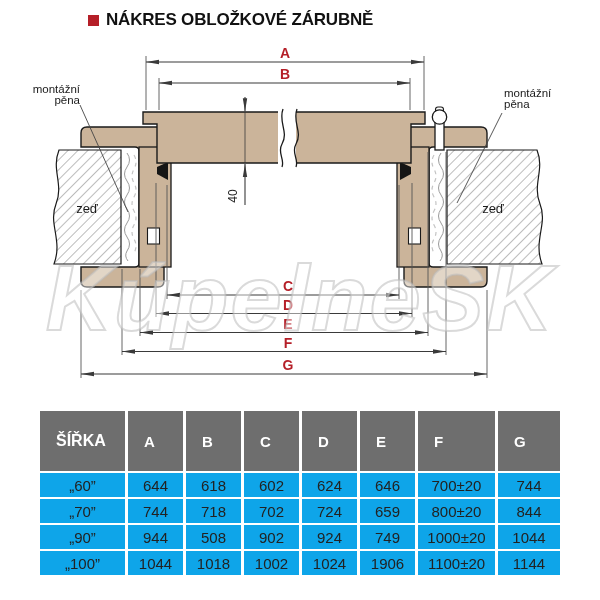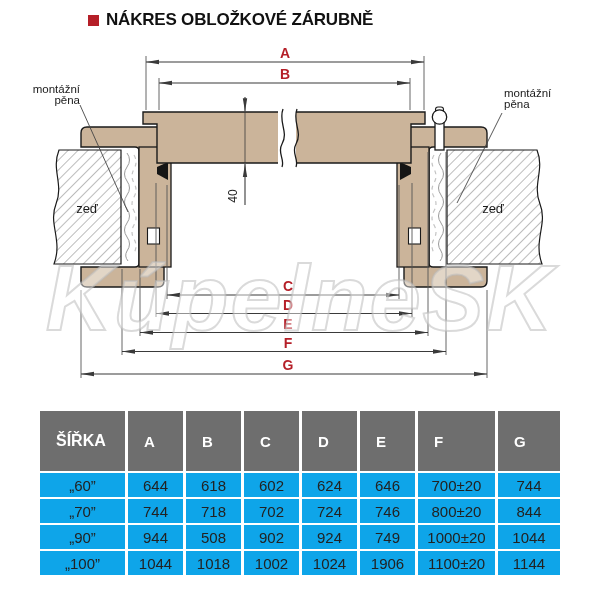--- a/index.html
+++ b/index.html
@@ -185,21 +185,21 @@
         <td>646</td>
         <td>700±20</td>
         <td>744</td>
       </tr>
       <tr>
         <td>„70”</td>
         <td>744</td>
         <td>718</td>
         <td>702</td>
         <td>724</td>
-        <td>746</td>
+        <td>659</td>
         <td>800±20</td>
         <td>844</td>
       </tr>
       <tr>
         <td>„90”</td>
         <td>944</td>
         <td>508</td>
         <td>902</td>
         <td>924</td>
         <td>749</td>

